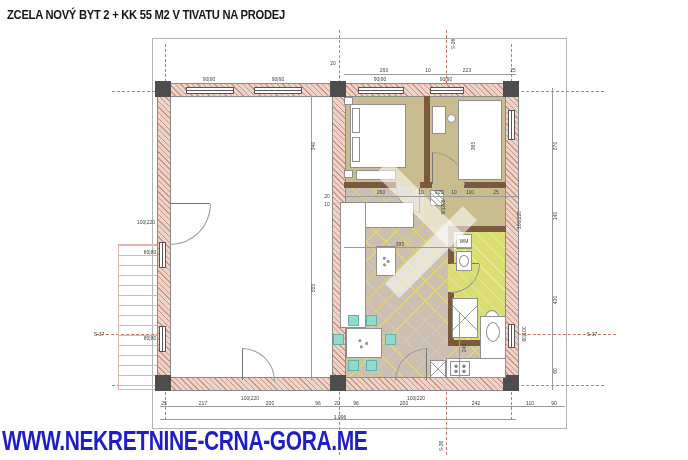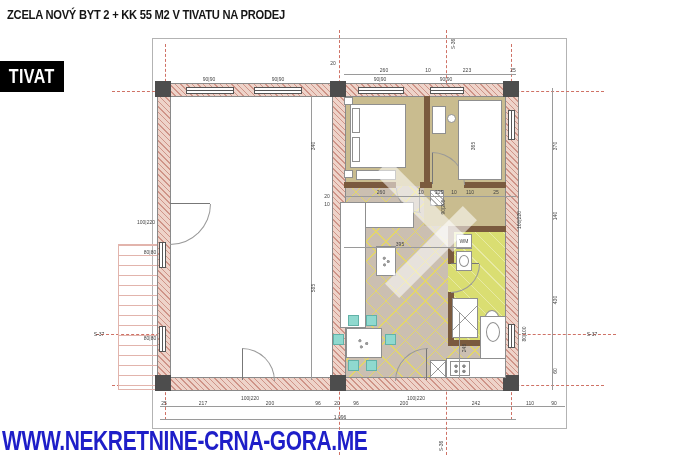--- a/index.html
+++ b/index.html
@@ -221,18 +221,15 @@
       <span class="dim" style="left: 337px; top: 403px;">20</span>
       <span class="dim" style="left: 356px; top: 403px;">96</span>
       <span class="dim" style="left: 404px; top: 403px;">200</span>
       <span class="dim" style="left: 476px; top: 403px;">242</span>
       <span class="dim" style="left: 530px; top: 403px;">110</span>
       <span class="dim" style="left: 554px; top: 403px;">90</span>
       <span class="dim" style="left: 340px; top: 417px;">1.096</span>
     </div>
 
   <div class="abs title">ZCELA NOVÝ BYT 2 + KK 55 M2 V TIVATU NA PRODEJ</div>
-  <div class="abs badge">
-    <span>TIVAT</span>
-  </div>
   <div class="abs url">WWW.NEKRETNINE-CRNA-GORA.ME</div>
 
 </div>
 
 </body></html>

